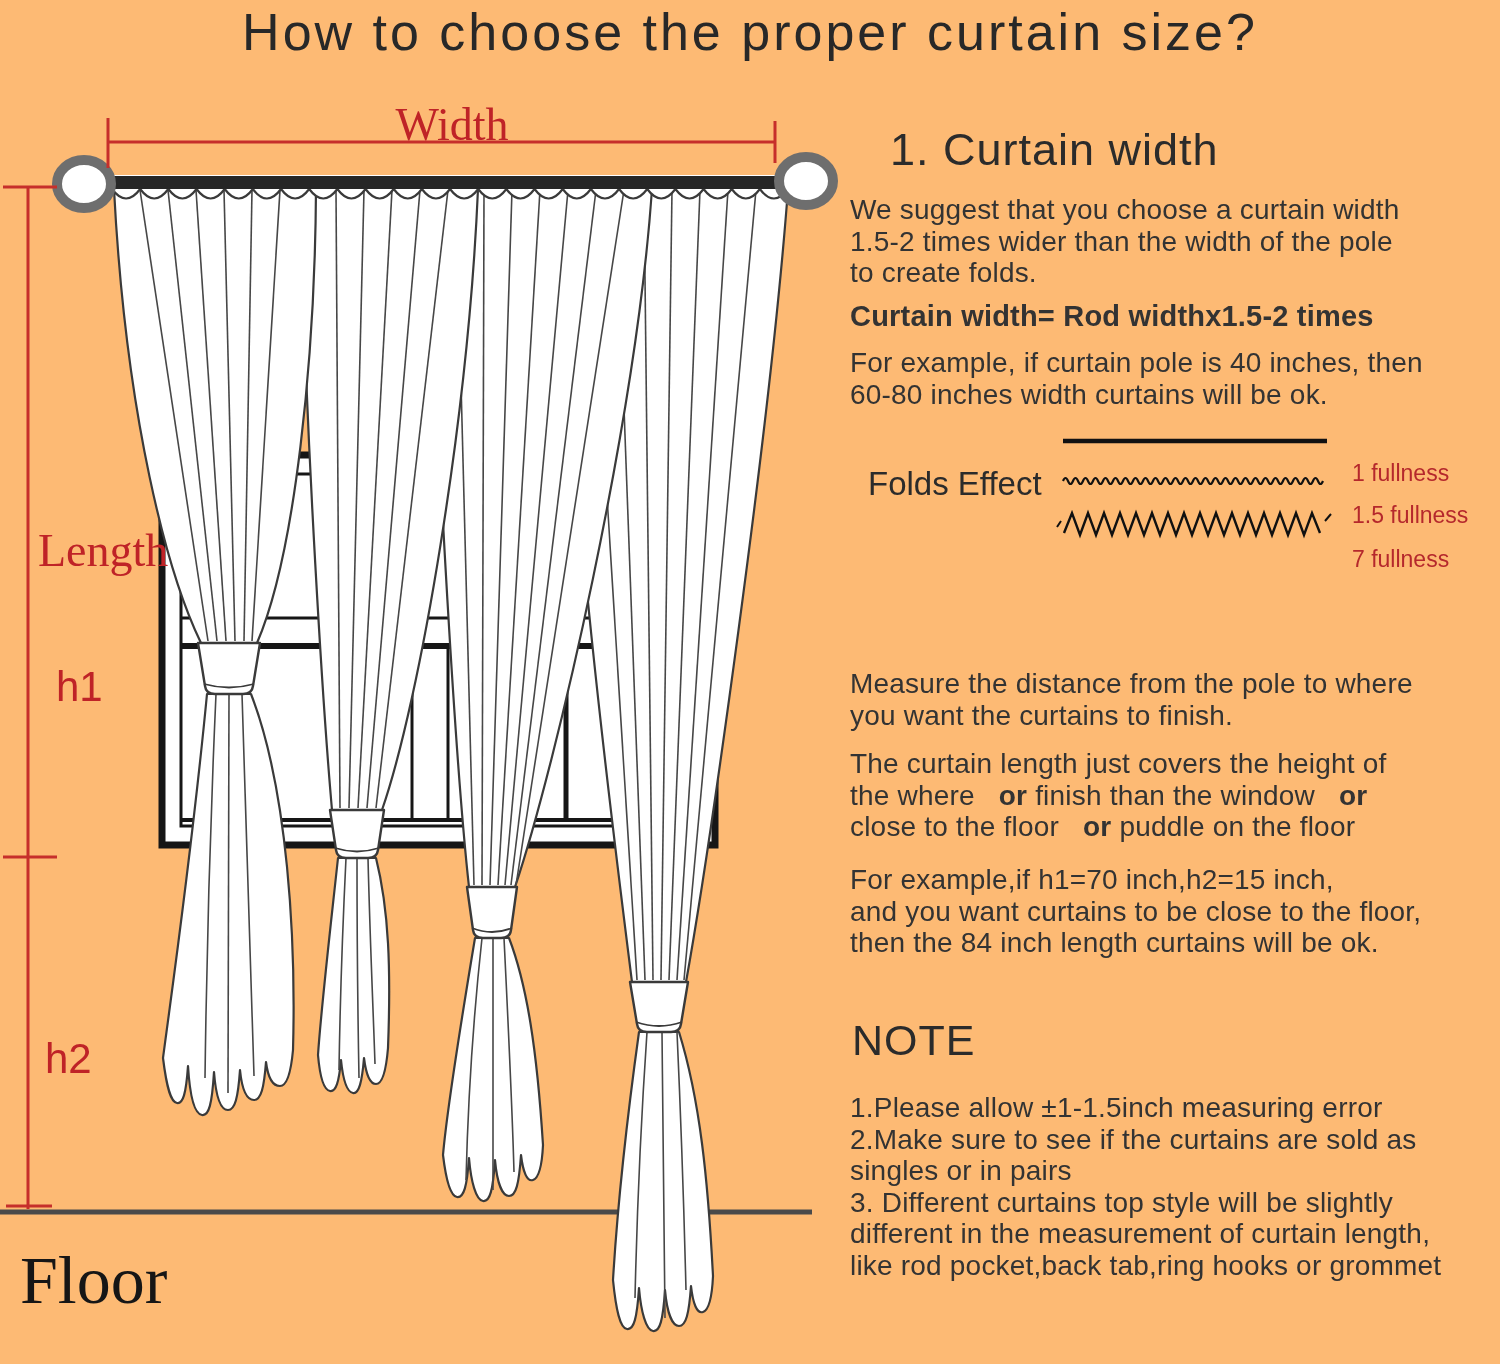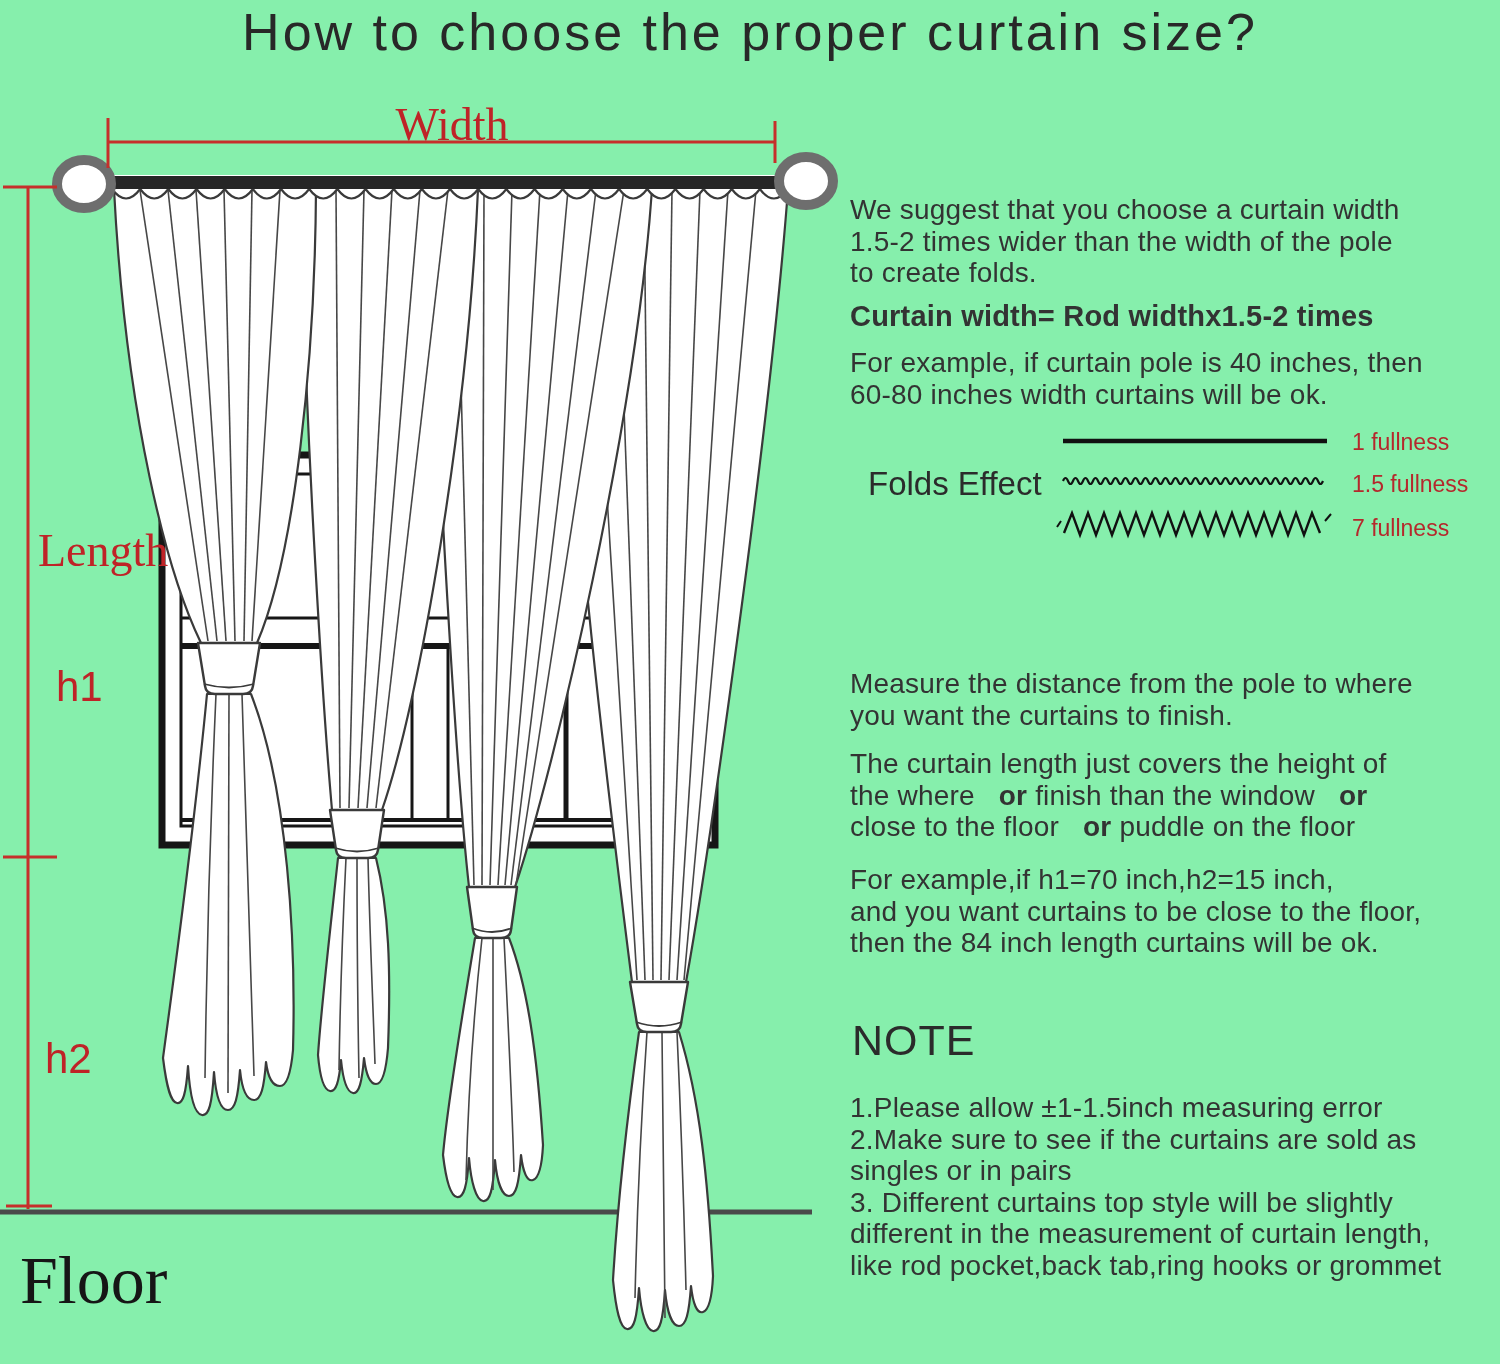--- a/index.html
+++ b/index.html
@@ -1,25 +1,25 @@
 <!DOCTYPE html>
 <html><head>
 <meta charset="utf-8">
 <style>
   html,body{margin:0;padding:0;background:#fff;}
-  #page{position:relative;width:1500px;height:1364px;background:#86efac;overflow:hidden;
+  #page{position:relative;width:1500px;height:1364px;background:#fdba74;overflow:hidden;
         font-family:"Liberation Sans",sans-serif;color:#333;}
   .abs{position:absolute;}
   #title{top:2px;left:0;width:1500px;text-align:center;font-size:52px;letter-spacing:3px;color:#282828;}
   .sec-heading{font-size:45px;color:#2b2b2b;letter-spacing:1px;white-space:nowrap;}
   .body-block{left:850px;width:670px;font-size:28px;line-height:31.5px;letter-spacing:0.2px;color:#333;}
   .body-block div{white-space:nowrap;}
   .formula{font-weight:bold;font-size:29px;}
   .note-heading{font-size:43px;color:#2b2b2b;letter-spacing:1px;}
-  .fullness-label{font-size:23px;color:#b5282c;white-space:nowrap;}
+  .fullness-label{font-size:23px;color:#b5282c;white-space:nowrap;margin-top:31px;}
   .folds-label{font-size:33px;color:#2b2b2b;white-space:nowrap;}
   .b{font-weight:bold;margin-left:16px;}
   svg text{font-family:"Liberation Serif",serif;}
   text.sans{font-family:"Liberation Sans",sans-serif;}
 </style>
 </head>
 <body>
 
 <div id="page">
 
@@ -147,20 +147,21 @@
       <line x1="6" y1="1206" x2="52" y2="1206"></line>
     </g>
 
     <text x="452" y="140" text-anchor="middle" font-size="46" fill="#bf2327">Width</text>
     <text x="38" y="566" font-size="46" fill="#bf2327">Length</text>
     <text class="sans" x="56" y="701" font-size="42" fill="#bf2327">h1</text>
     <text class="sans" x="45" y="1073" font-size="42" fill="#bf2327">h2</text>
     <text x="20" y="1303" font-size="68" fill="#161616">Floor</text>
   </svg>
 
+  <div class="abs sec-heading" style="left:890px;top:124px">1. Curtain width</div>
 
   <div class="abs body-block" style="top:194px">
       <div>We suggest that you choose a curtain width</div>
       <div>1.5-2 times wider than the width of the pole</div>
       <div>to create folds.</div>
     </div>
 
   <div class="abs body-block formula" style="top:301px">Curtain width= Rod widthx1.5-2 times</div>
 
   <div class="abs body-block" style="top:347px">

